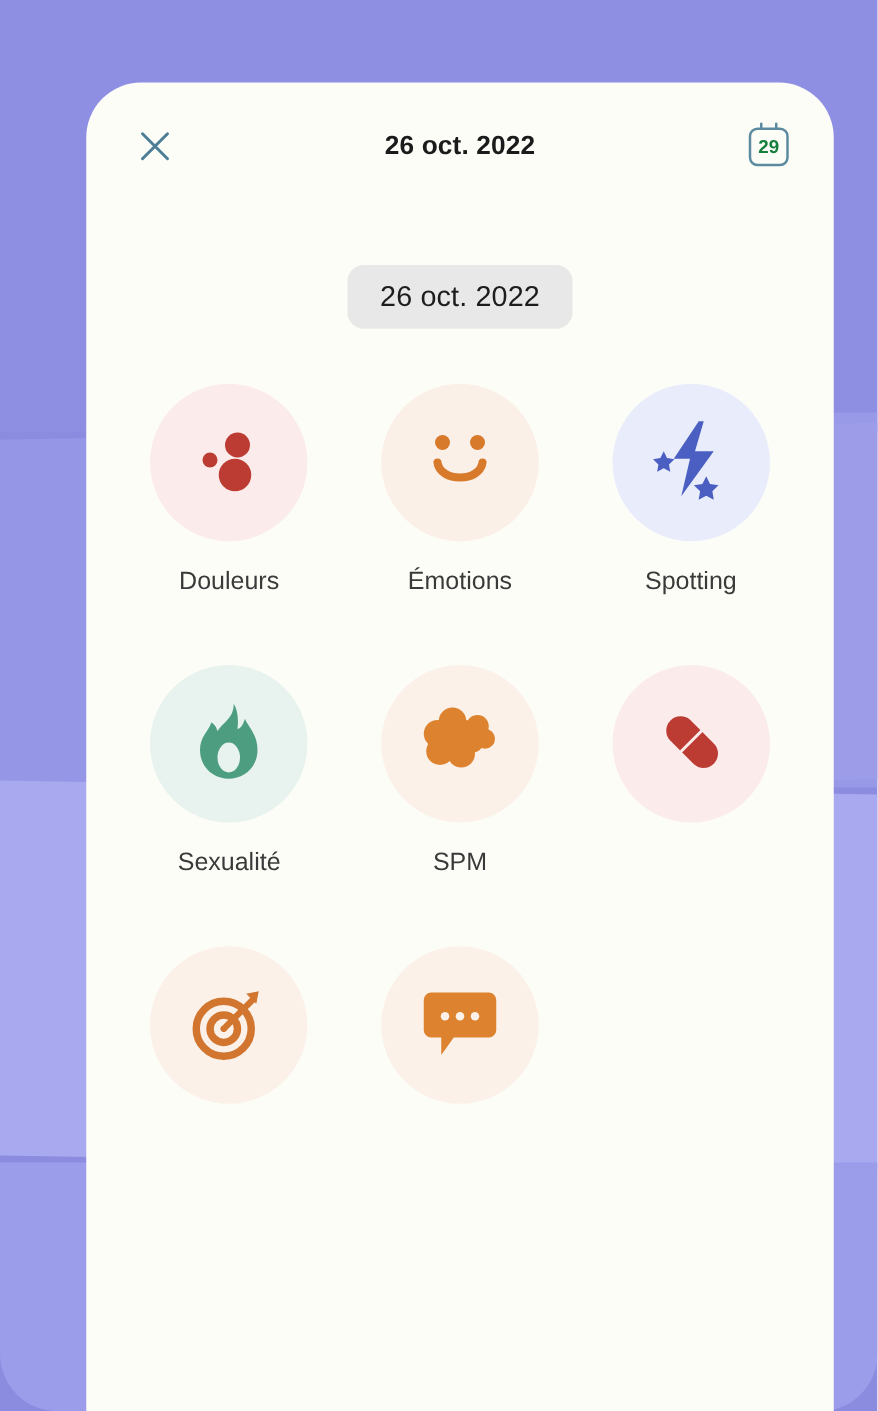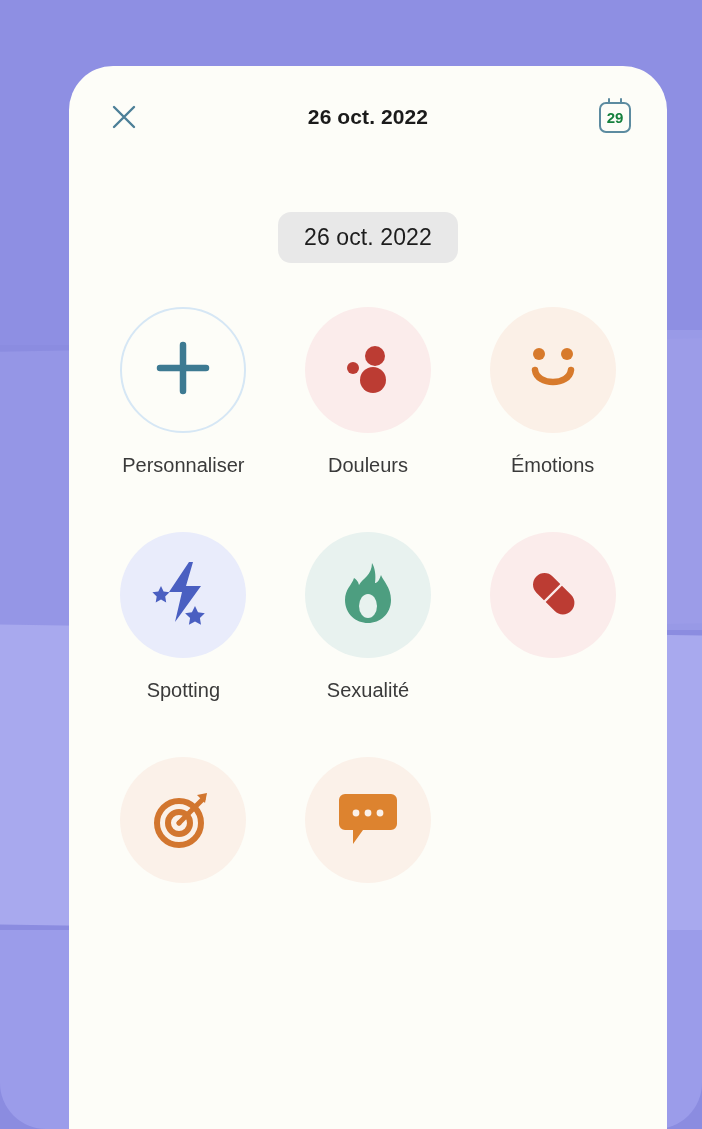--- a/index.html
+++ b/index.html
@@ -195,30 +195,20 @@
         </span>
       </div>
     </div>
 
     <div class="date-pill-row">
       <div class="date-pill">26 oct. 2022</div>
     </div>
 
     <div class="grid">
 
-      <div class="cell">
-        <div class="icon-circle outlined">
-          <span>
-            <svg width="62" height="62" viewBox="0 0 62 62">
-              <path d="M31 8 V54 M8 31 H54" stroke="#3d7a92" stroke-width="6.5" stroke-linecap="round"></path>
-            </svg>
-          </span>
-        </div>
-        <div class="cell-label">Personnaliser</div>
-      </div>
 
 
       <div class="cell">
         <div class="icon-circle" style="background:#fbeceb">
           <span>
             <svg width="58" height="58" viewBox="0 0 58 58">
               <circle cx="36" cy="17" r="10" fill="#bc3c33"></circle>
               <circle cx="14" cy="29" r="6" fill="#bc3c33"></circle>
               <circle cx="34" cy="41" r="13" fill="#bc3c33"></circle>
             </svg>
@@ -260,20 +250,37 @@
             <svg width="58" height="64" viewBox="0 0 58 64">
               <path d="M33 2 C33 14 24 17 20 24 C19 20 17 18 15 17 C13 24 6 28 6 39 C6 53 17 62 29 62 C41 62 52 53 52 39 C52 26 44 20 42 14 C40 20 38 22 36 22 C37 14 36 7 33 2 Z" fill="#4d9e80"></path>
               <ellipse cx="29" cy="45" rx="9" ry="12" fill="#e8f2ef"></ellipse>
             </svg>
           </span>
         </div>
         <div class="cell-label">Sexualité</div>
       </div>
 
 
+      <div class="cell">
+        <div class="icon-circle" style="background:#fbf1e9">
+          <span>
+            <svg width="64" height="56" viewBox="0 0 64 56">
+              <circle cx="46" cy="16" r="9" fill="#dd832f"></circle>
+              <circle cx="52" cy="26" r="8" fill="#dd832f"></circle>
+              <circle cx="42" cy="28" r="9" fill="#dd832f"></circle>
+              <circle cx="26" cy="12" r="11" fill="#dd832f"></circle>
+              <circle cx="14" cy="22" r="11" fill="#dd832f"></circle>
+              <circle cx="32" cy="24" r="14" fill="#dd832f"></circle>
+              <circle cx="16" cy="36" r="11" fill="#dd832f"></circle>
+              <circle cx="33" cy="38" r="11" fill="#dd832f"></circle>
+            </svg>
+          </span>
+        </div>
+        <div class="cell-label">SPM</div>
+      </div>
 
       <div class="cell">
         <div class="icon-circle" style="background:#fbeceb">
           <span>
             <svg width="62" height="62" viewBox="0 0 62 62">
               <rect x="6" y="18" width="52" height="26" rx="13" transform="rotate(45 31 31)" fill="#bc3c33" stroke="#fbeceb" stroke-width="3"></rect>
               <path d="M15 47 L47 15" stroke="#fbeceb" stroke-width="2.4"></path>
             </svg>
           </span>
         </div>

